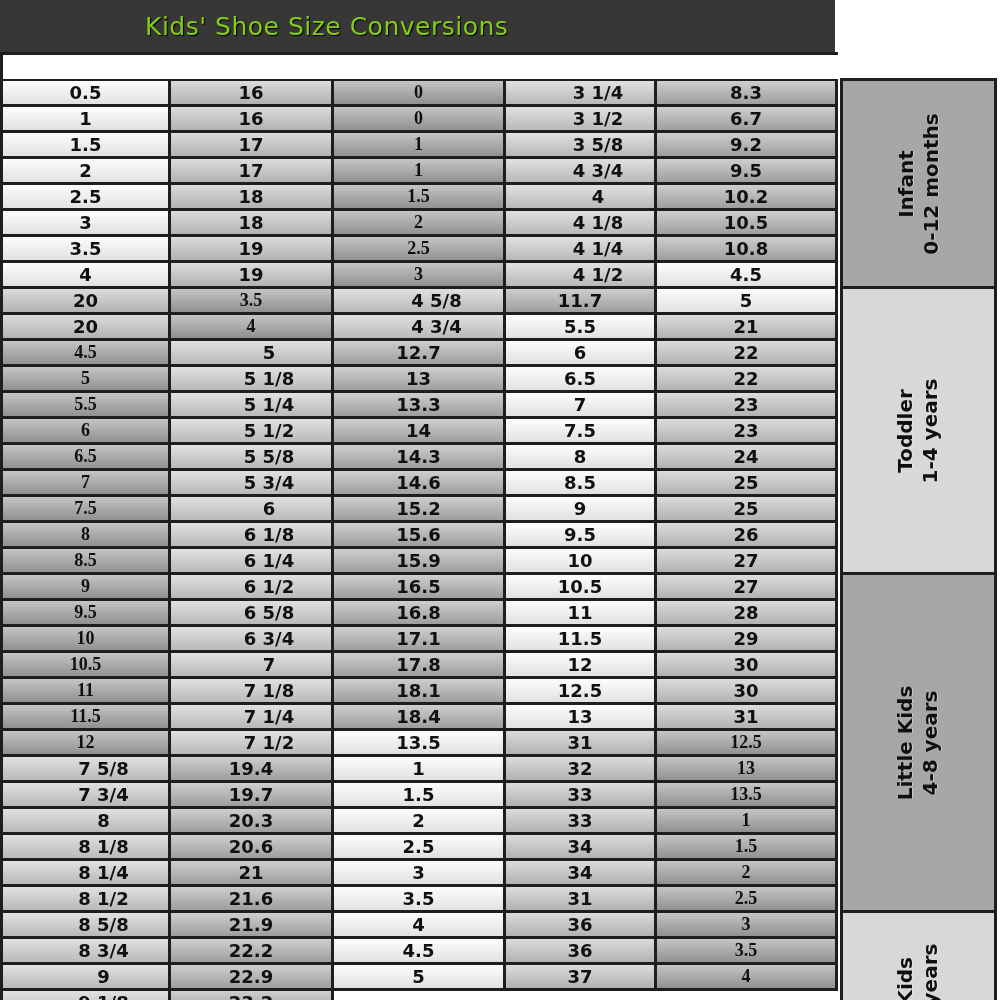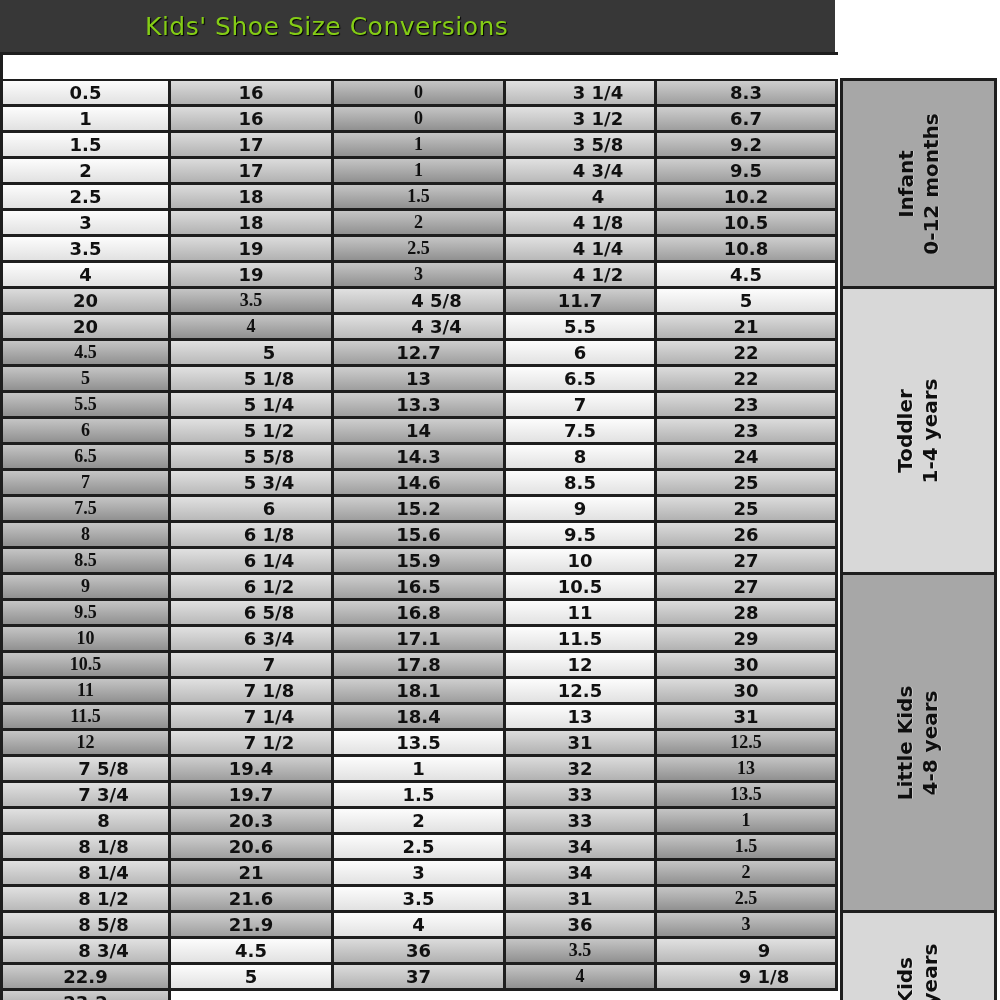--- a/index.html
+++ b/index.html
@@ -274,20 +274,21 @@
       <div class="cell col-cm">21.6</div>
       <div class="cell col-us">3.5</div>
       <div class="cell col-eu">31</div>
       <div class="cell col-uk">2.5</div>
       <div class="cell col-in">8 5/8</div>
       <div class="cell col-cm">21.9</div>
       <div class="cell col-us">4</div>
       <div class="cell col-eu">36</div>
       <div class="cell col-uk">3</div>
       <div class="cell col-in">8 3/4</div>
+      <div class="cell col-cm">22.2</div>
       <div class="cell col-us">4.5</div>
       <div class="cell col-eu">36</div>
       <div class="cell col-uk">3.5</div>
       <div class="cell col-in">9</div>
       <div class="cell col-cm">22.9</div>
       <div class="cell col-us">5</div>
       <div class="cell col-eu">37</div>
       <div class="cell col-uk">4</div>
       <div class="cell col-in">9 1/8</div>
       <div class="cell col-cm">23.2</div>

